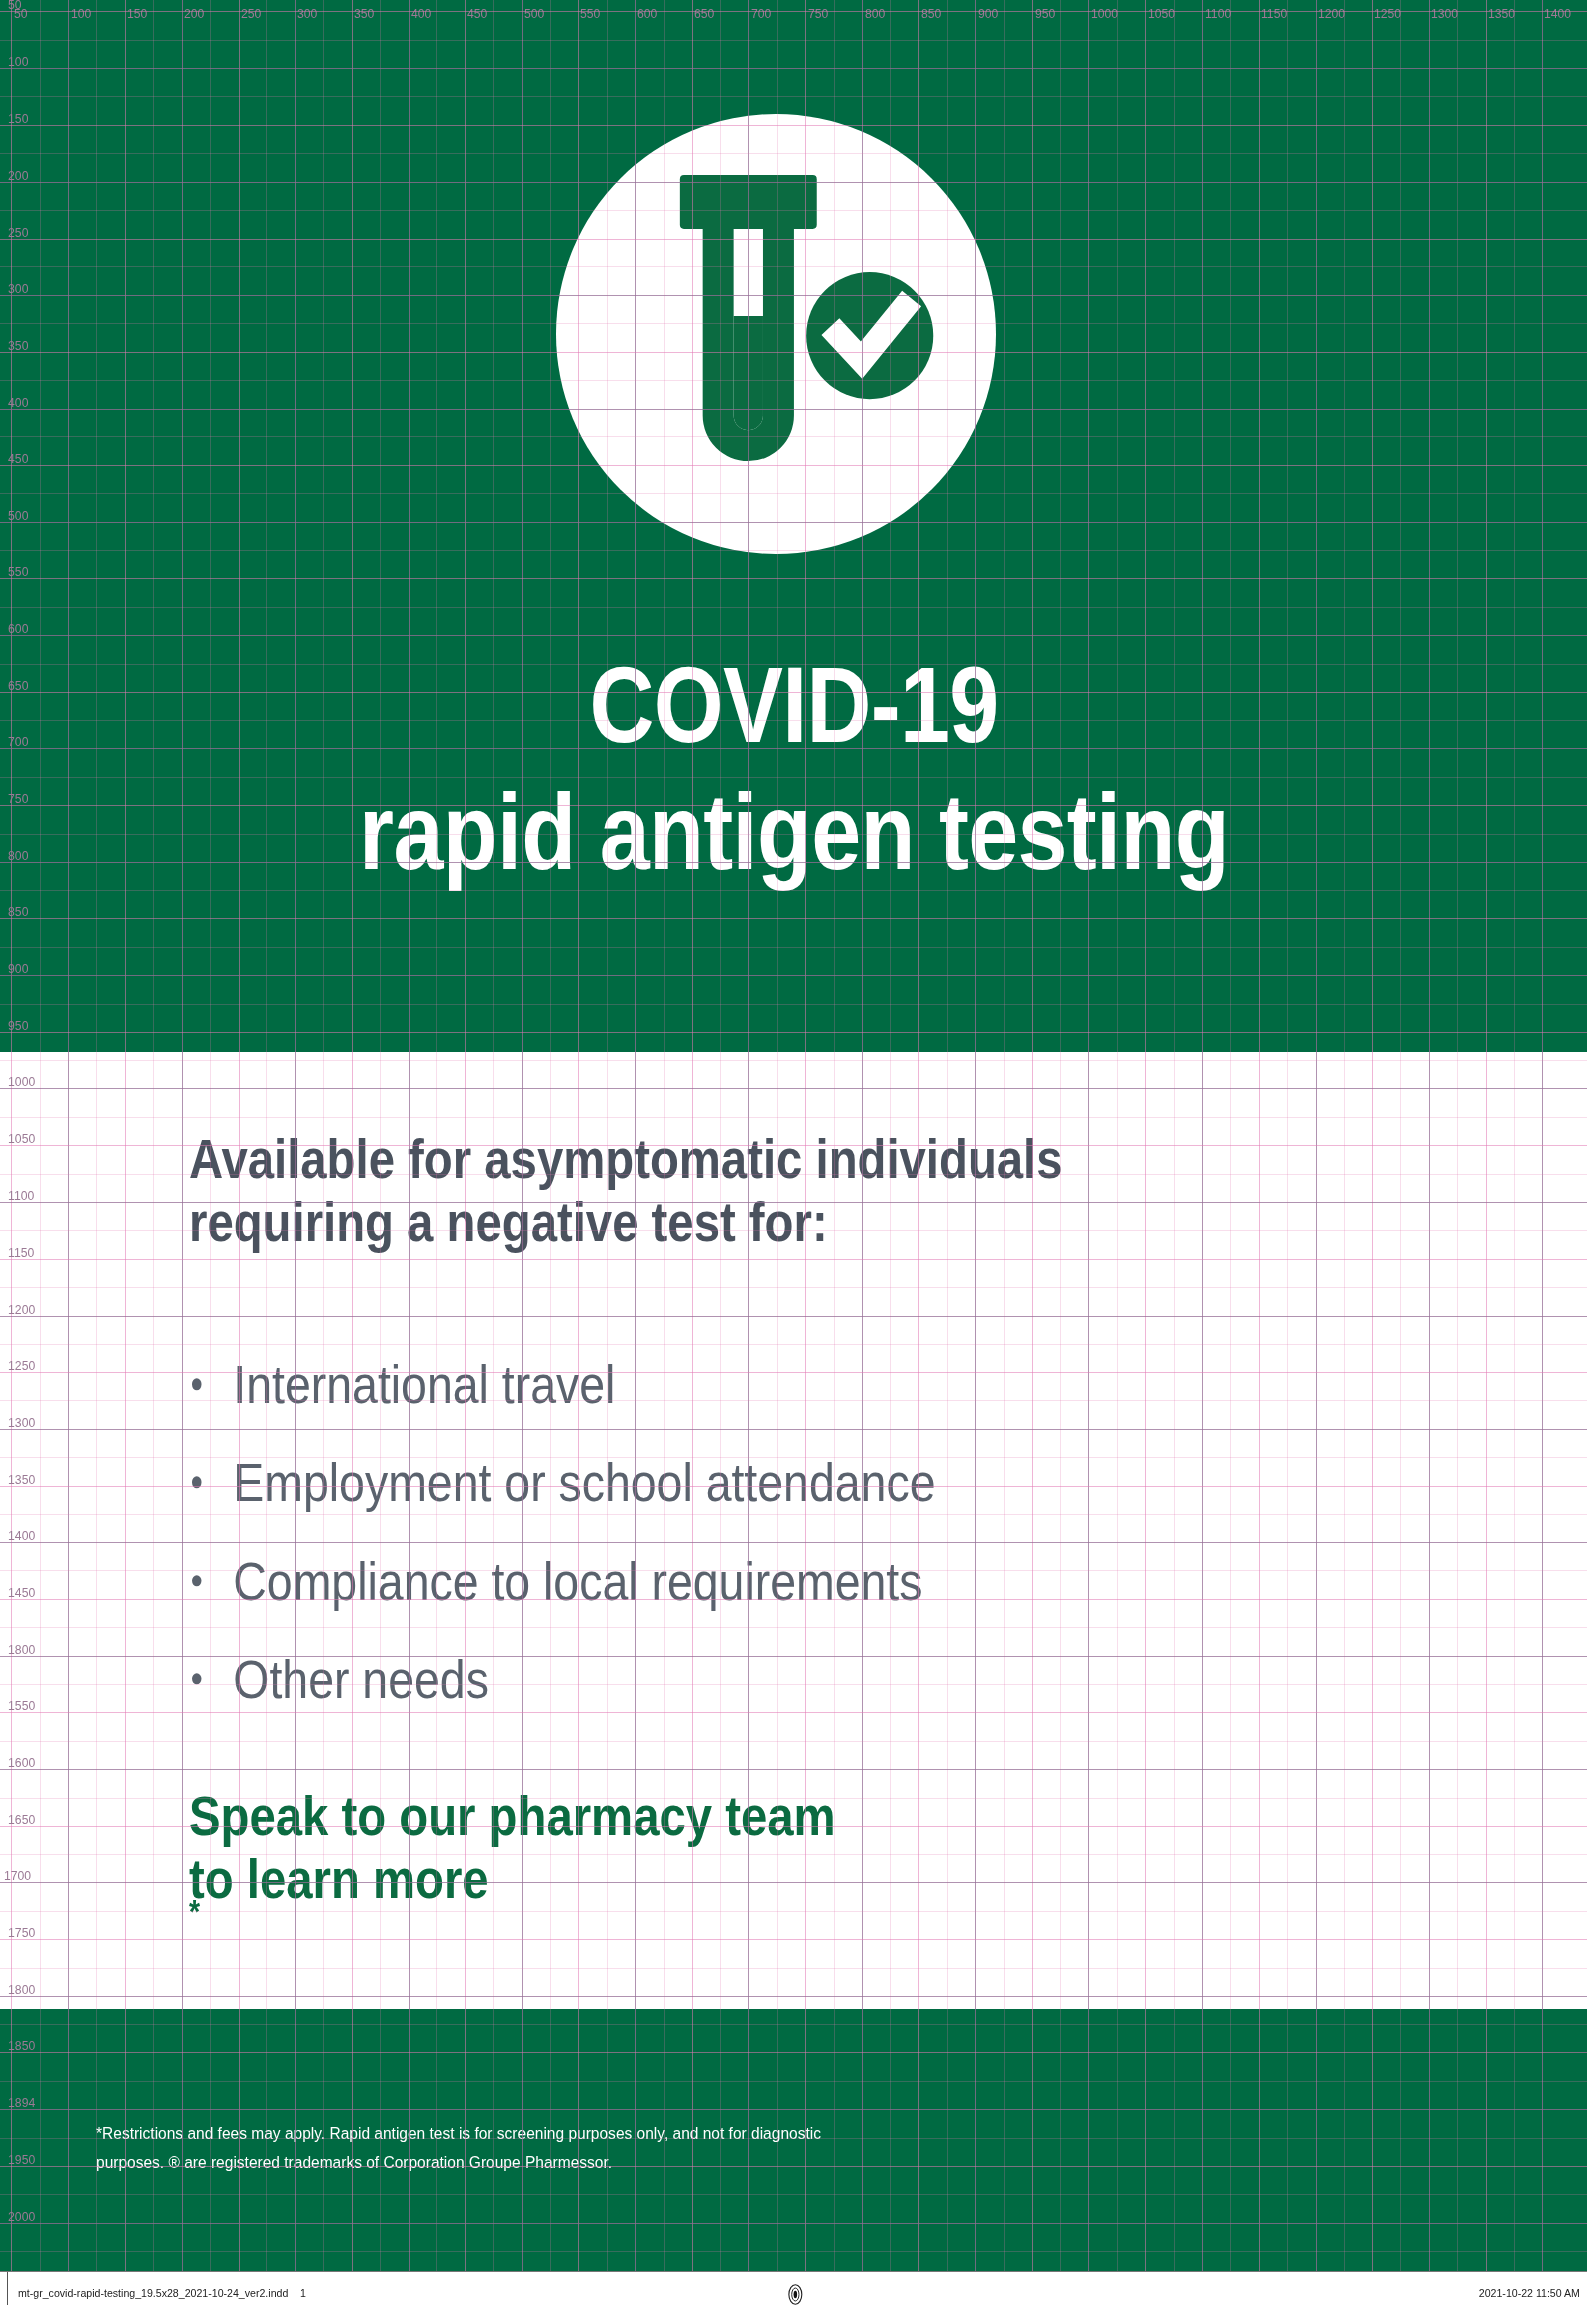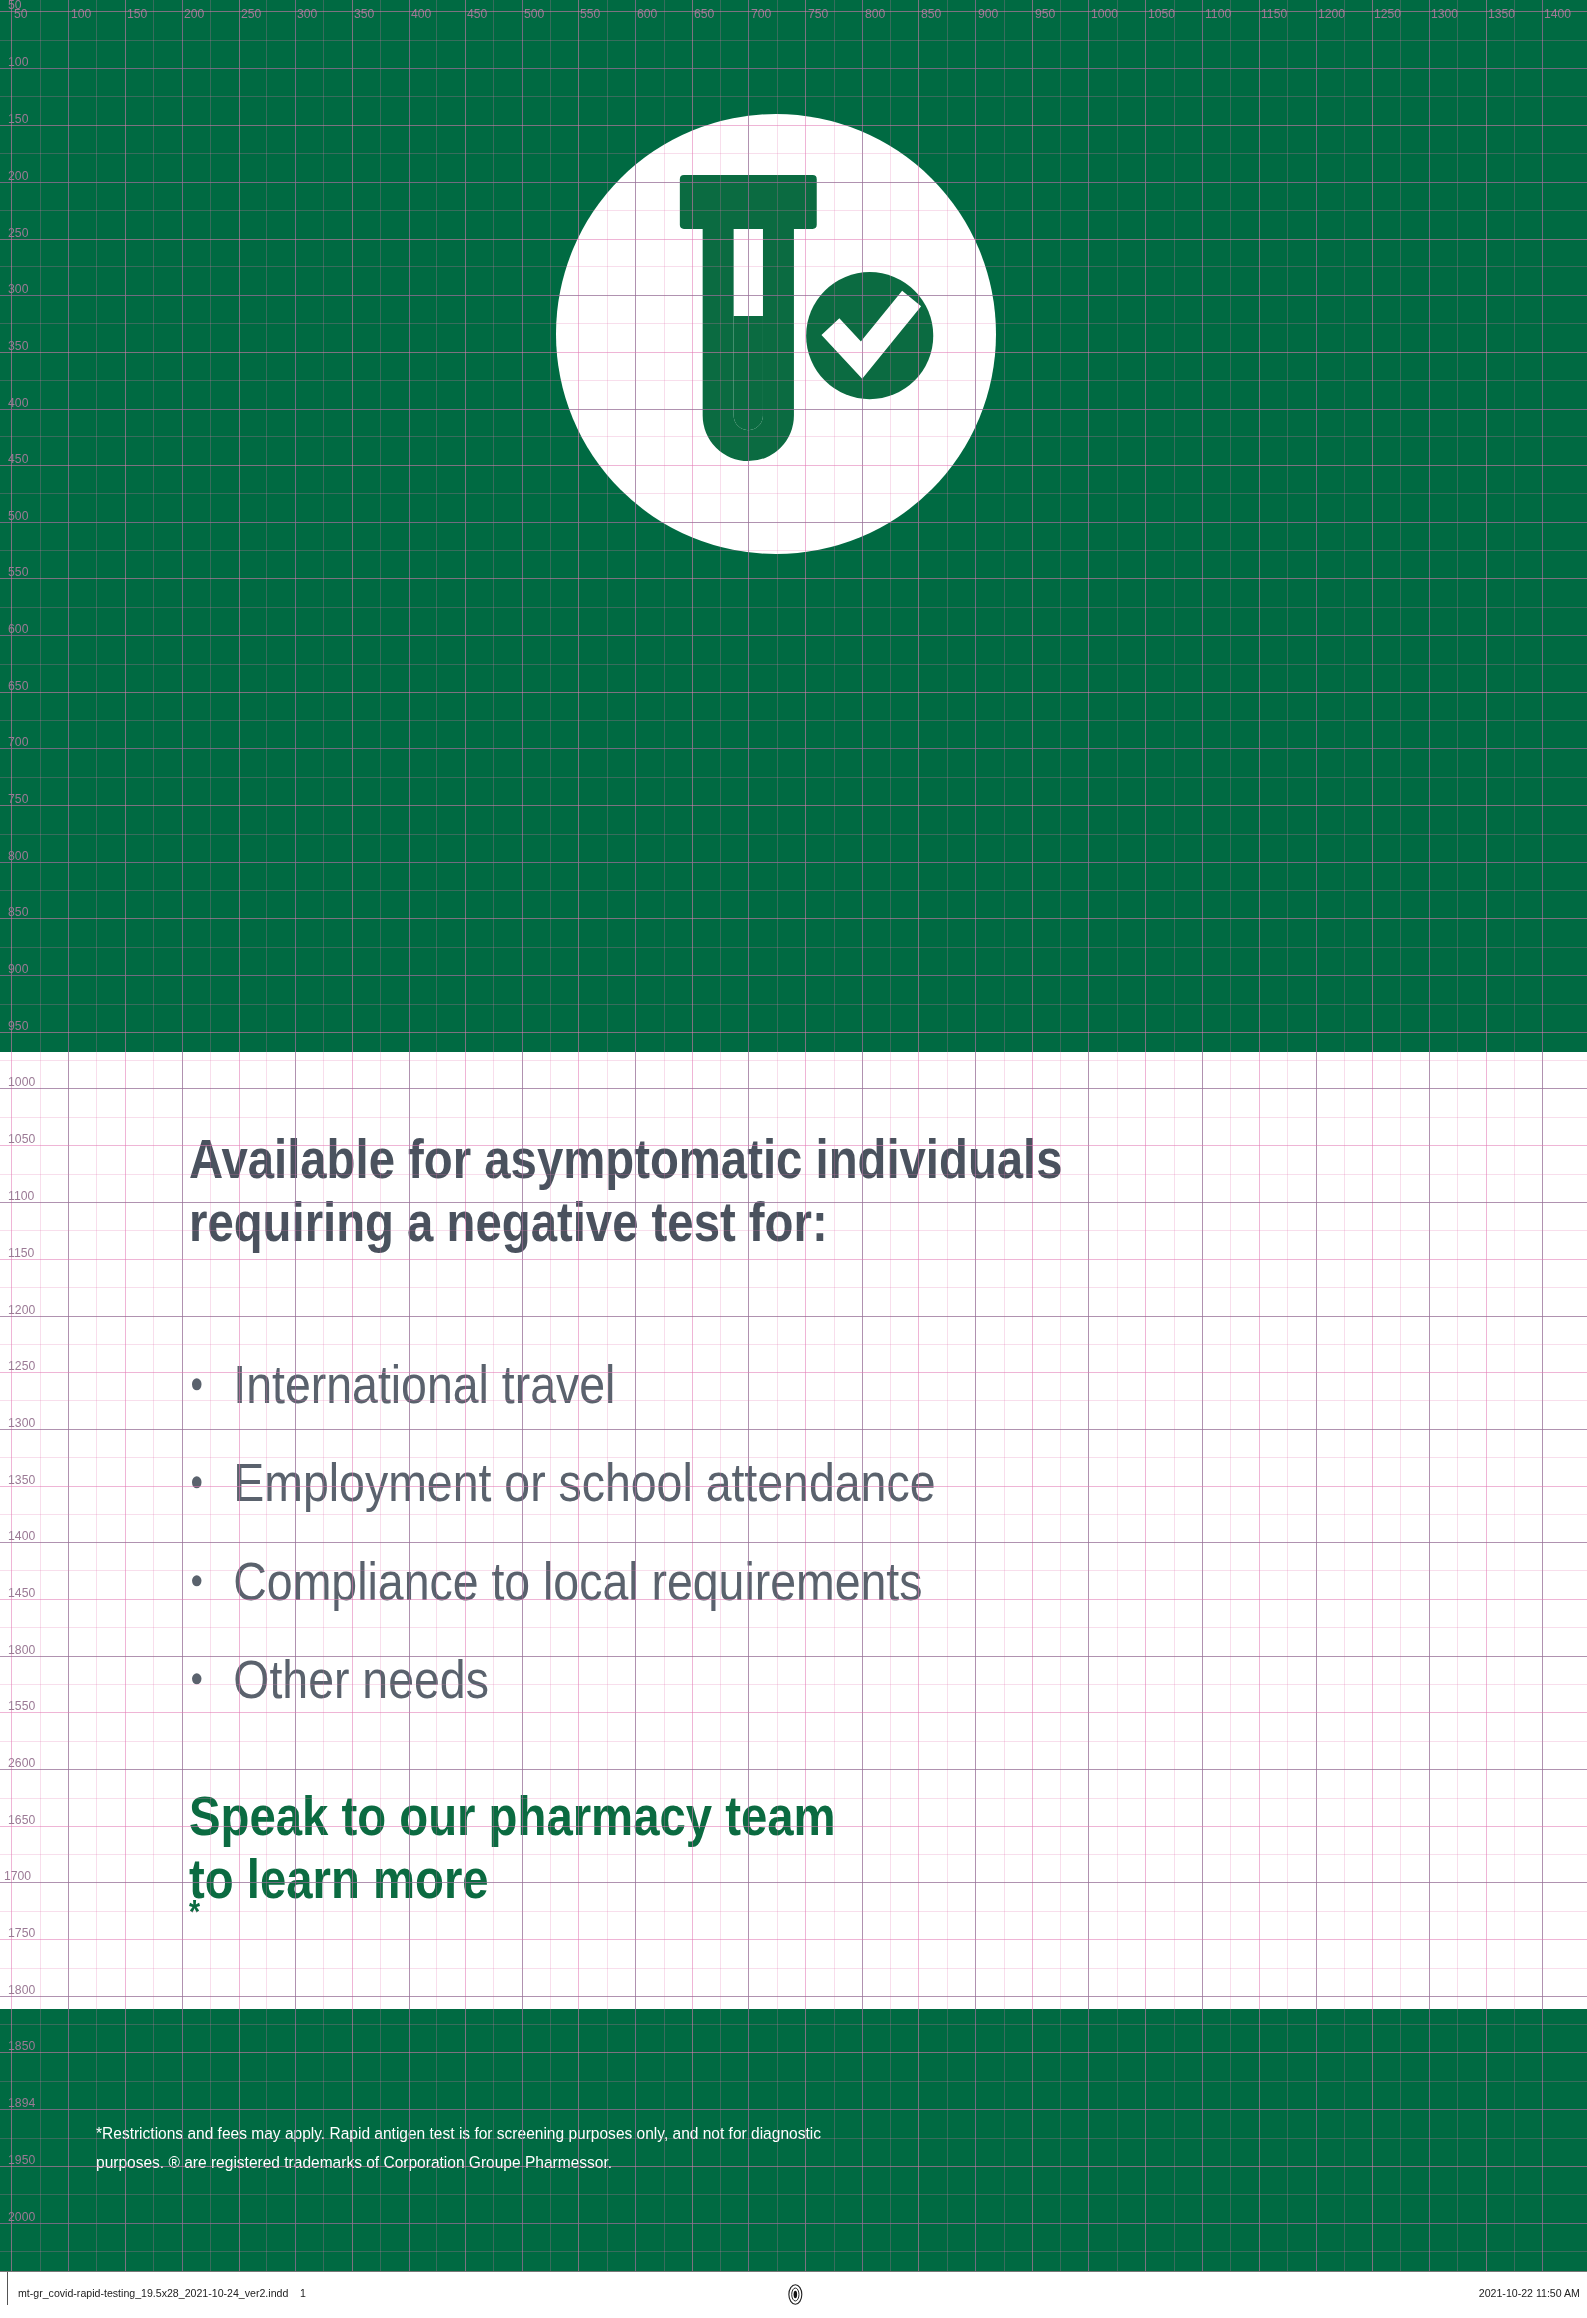--- a/index.html
+++ b/index.html
@@ -301,20 +301,24 @@
       <rect x="152" y="75" width="168" height="66" rx="5" fill="#0B6B41"></rect>
 
       <path d="M180 141 L180 370 A56 56 0 0 0 292 370 L292 141 L254 141 L254 370 A18 18 0 0 1 218 370 L218 141 Z" fill="#0B6B41"></path>
 
       <path d="M218 248 L254 248 L254 370 A18 18 0 0 1 218 370 Z" fill="#0B6B41"></path>
 
       <circle cx="385" cy="272" r="78" fill="#0B6B41"></circle>
       <path d="M347 272 L375 302 L427 238" fill="none" stroke="#ffffff" stroke-width="30" stroke-linecap="square" stroke-linejoin="miter"></path>
     </svg>
 
+    <div class="headline">
+      <span class="l1">COVID-19</span>
+      <span class="l2">rapid antigen testing</span>
+    </div>
 
     <div class="body-head">
       <span>Available for asymptomatic individuals</span>
       <span>requiring a negative test for:</span>
     </div>
 
     <ul class="bullets">
       <li><span class="dot"></span><span>International travel</span></li>
       <li><span class="dot"></span><span>Employment or school attendance</span></li>
       <li><span class="dot"></span><span>Compliance to local requirements</span></li>
@@ -475,21 +479,21 @@
         <div class="lbl" style="left: 8.1px; top: 1473px;">1350</div>
         <div class="hline major" style="top: 1542px;"></div>
         <div class="lbl" style="left: 8.1px; top: 1529px;">1400</div>
         <div class="hline" style="top: 1599px;"></div>
         <div class="lbl" style="left: 8.1px; top: 1586px;">1450</div>
         <div class="hline major" style="top: 1656px;"></div>
         <div class="lbl" style="left: 8.1px; top: 1643px;">1800</div>
         <div class="hline" style="top: 1712px;"></div>
         <div class="lbl" style="left: 8.1px; top: 1699px;">1550</div>
         <div class="hline major" style="top: 1769px;"></div>
-        <div class="lbl" style="left: 8.1px; top: 1756px;">2600</div>
+        <div class="lbl" style="left: 8.1px; top: 1756px;">1600</div>
         <div class="hline" style="top: 1826px;"></div>
         <div class="lbl" style="left: 8.1px; top: 1813px;">1650</div>
         <div class="hline major" style="top: 1882px;"></div>
         <div class="lbl" style="left: 4px; top: 1869px;">1700</div>
         <div class="hline" style="top: 1939px;"></div>
         <div class="lbl" style="left: 8.1px; top: 1926px;">1750</div>
         <div class="hline major" style="top: 1996px;"></div>
         <div class="lbl" style="left: 8.1px; top: 1983px;">1800</div>
         <div class="hline" style="top: 2052px;"></div>
         <div class="lbl" style="left: 8.1px; top: 2039px;">1850</div>

